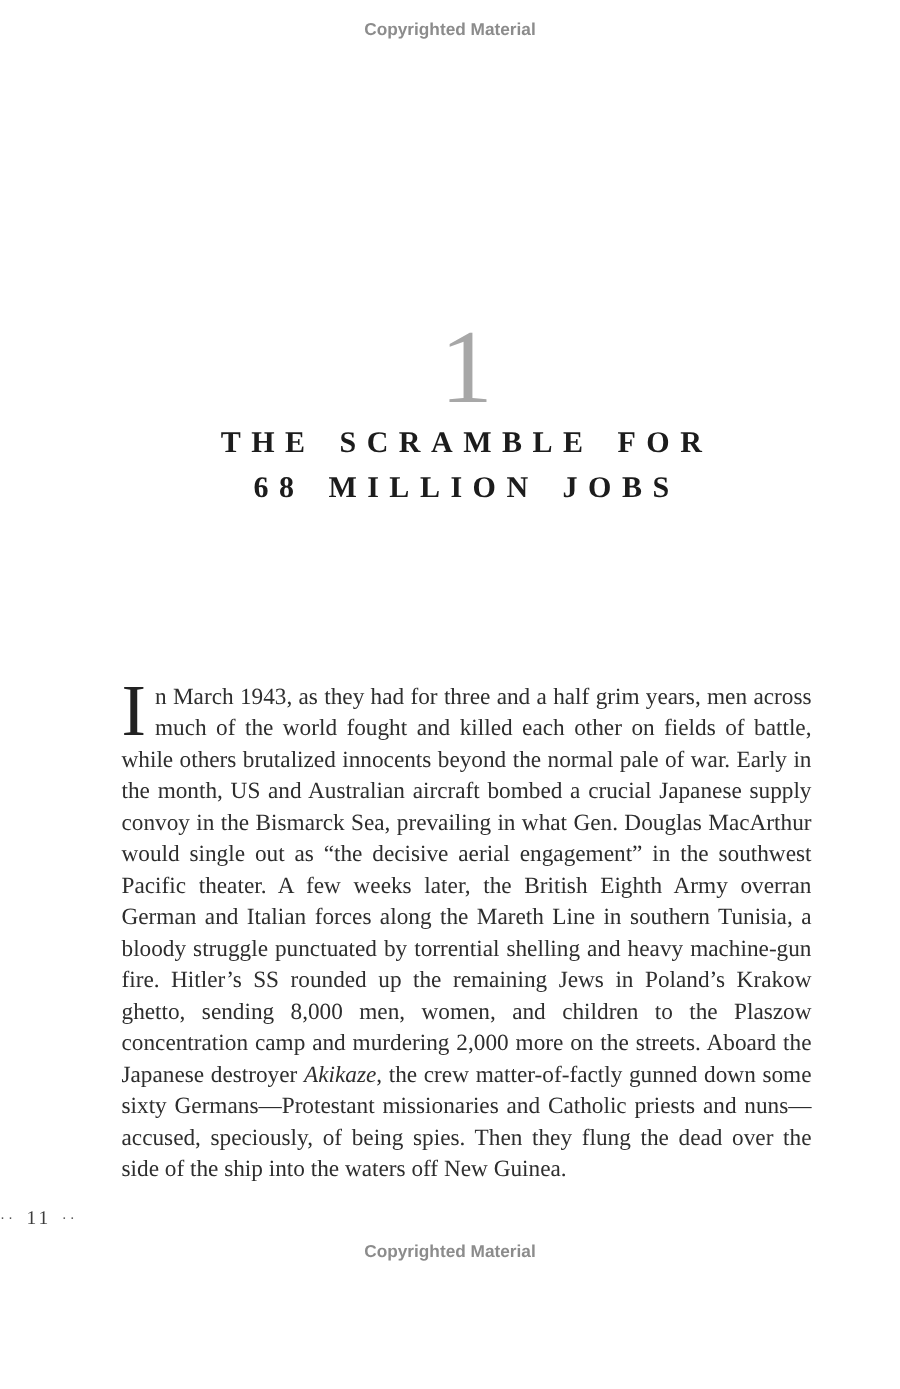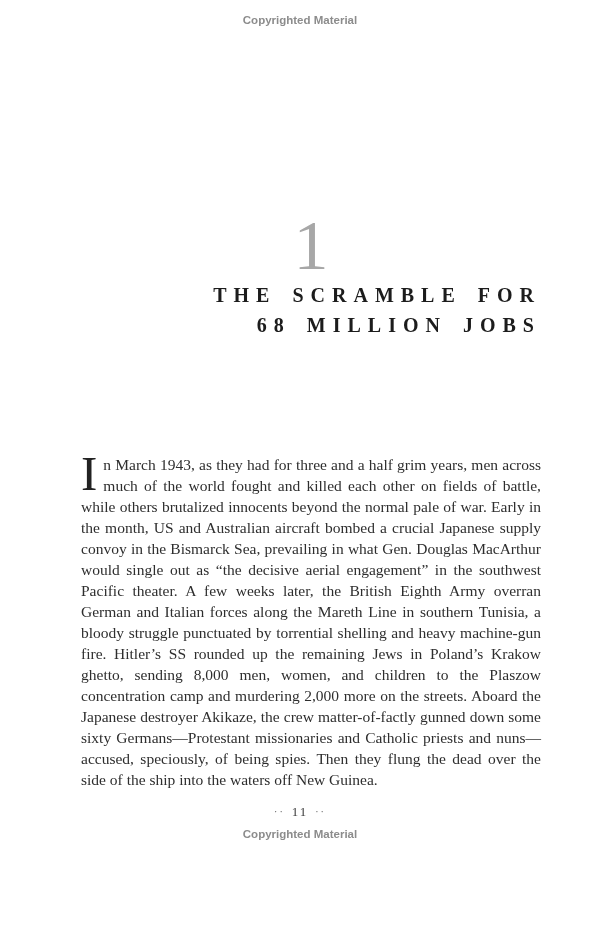--- a/index.html
+++ b/index.html
@@ -29,21 +29,21 @@
     margin-top: 184px;
     text-align: center;
     font-size: 70px;
     line-height: 70px;
     font-weight: 400;
     color: #a7a7a7;
   }
   .chapter-title {
     margin: -1px 0 0 0;
     padding: 0;
-    text-align: right;
+    text-align: center;
     font-size: 20px;
     line-height: 30px;
     font-weight: bold;
     color: #1c1c1c;
     letter-spacing: 7px;
     word-spacing: 4px;
   }
   .chapter-title .title-line { display: block; }
   .body-text {
     margin-top: 114px;
@@ -55,24 +55,23 @@
   .body-text p { margin: 0; padding: 0; }
   .dropcap {
     float: left;
     font-size: 49px;
     line-height: 40px;
     height: 40px;
     padding-right: 6px;
     color: #222222;
   }
   .para-indent { text-indent: 34px; }
-  .italic { }
+  .italic { font-style: italic; }
   .page-number {
     margin-top: 14px;
-    text-align: center;
     font-size: 13px;
     line-height: 16px;
     color: #3c3c3c;
   }
   .page-number .orn {
     font-size: 10px;
     letter-spacing: 2px;
     color: #555555;
     vertical-align: 1px;
   }

